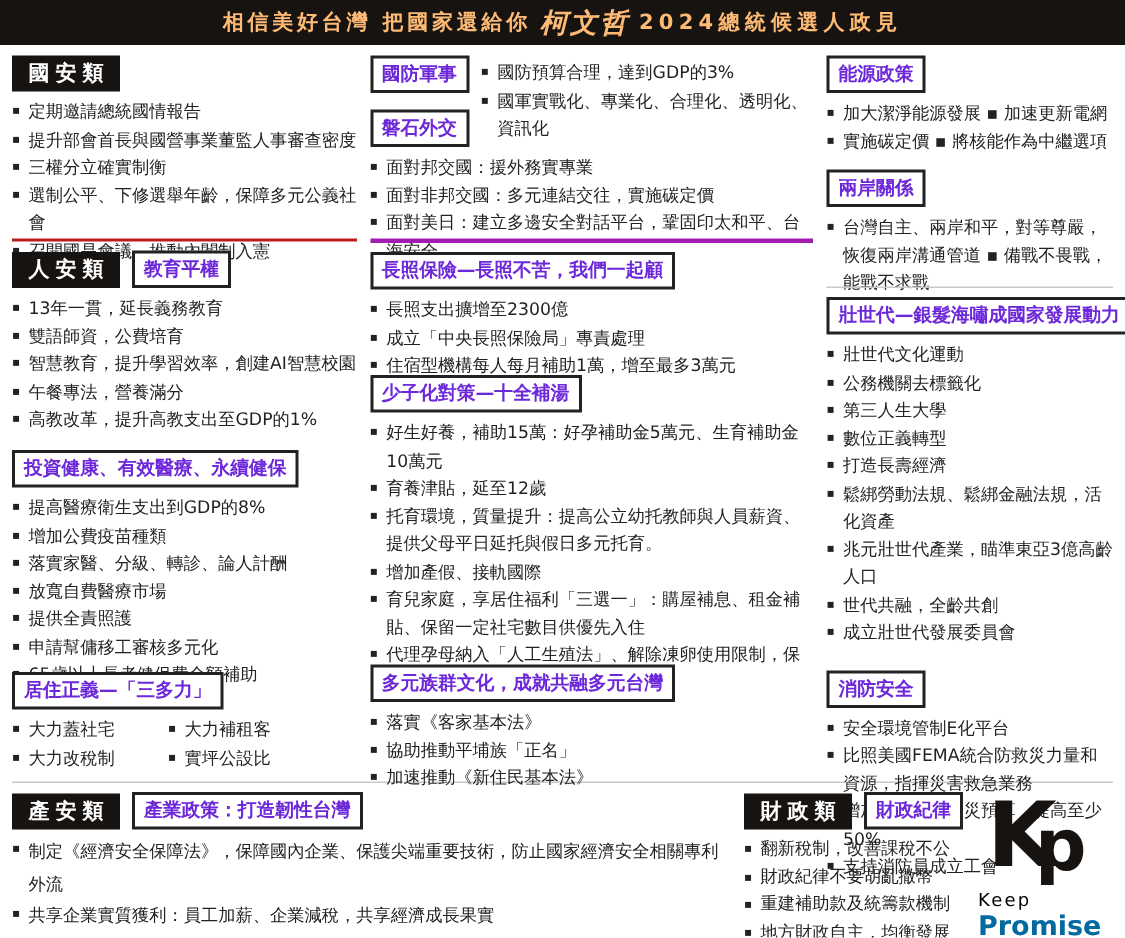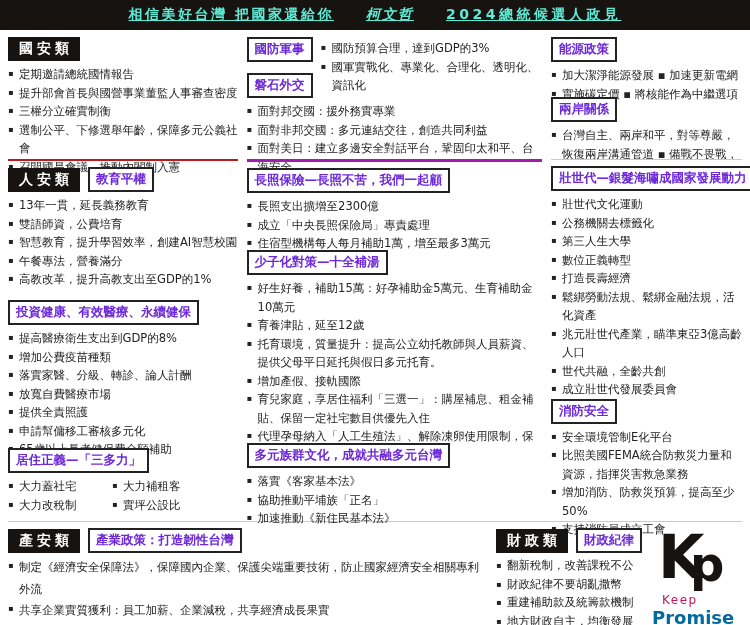--- a/index.html
+++ b/index.html
@@ -1,30 +1,30 @@
 <!DOCTYPE html>
 <html><head>
 <meta charset="utf-8">
 <style>
   html,body{margin:0;padding:0;background:#ffffff;}
   body{width:750px;height:625px;overflow:hidden;font-family:"DejaVu Sans","Liberation Sans",sans-serif;}
   .page{position:relative;width:750px;height:625px;background:#ffffff;}
 
   
-  .topbar{height:30px;background:#171310;color:#5eead4;display:flex;align-items:center;justify-content:center;text-decoration:underline;}
+  .topbar{height:30px;background:#171310;color:#fdba74;display:flex;align-items:center;justify-content:center;}
   .topbar .slogan{font-size:14px;font-weight:600;letter-spacing:2.5px;}
-  .topbar .candidate{font-family:"DejaVu Serif","Liberation Serif",serif;font-style:italic;font-weight:700;font-size:14px;letter-spacing:2px;margin:0 32px;}
+  .topbar .candidate{font-family:"DejaVu Serif","Liberation Serif",serif;font-style:italic;font-weight:700;font-size:18px;letter-spacing:2px;margin:0 6px;}
   .topbar .edition{font-size:14px;font-weight:600;letter-spacing:3.5px;}
 
   
   .main{display:flex;gap:9px;padding:7px 8px 0;height:486px;box-sizing:border-box;}
   .col{display:flex;flex-direction:column;}
   .col-left{width:230px;}
   .col-mid{width:296px;}
-  .col-right{width:191px;}
+  .col-right{width:191px;gap:16px;}
 
   .section{box-sizing:border-box;}
   .hrow{display:flex;gap:8px;align-items:flex-end;margin-bottom:4px;}
   .hbox{display:inline-block;font-weight:bold;white-space:nowrap;box-sizing:border-box;}
   .hbox.solid{background:#171310;color:#ffffff;font-size:14px;letter-spacing:4px;padding:3px 7px 3px 11px;}
   .hbox.outline{border:2px solid #222222;color:#6d28d9;background:#ffffff;font-size:12.5px;padding:2px 6px;}
 
   .items{list-style:none;margin:1px 0 0;padding:0;}
   .items li{display:flex;font-size:11.5px;line-height:18.5px;color:#222222;font-weight:500;}
   .items li .b{flex:0 0 11px;font-size:8px;line-height:18.5px;color:#222222;}
@@ -52,21 +52,21 @@
   .bottom-right{flex:1;display:flex;gap:2px;}
   .fiscal-wrap{flex:1;}
   [data-name="section-chanan"] .items li{line-height:21.5px;}
   [data-name="section-caizheng"] .items li{line-height:17px;}
 
   
   .logo{width:92px;display:flex;flex-direction:column;align-items:flex-start;padding-top:2px;}
   .kp-mono{position:relative;width:72px;height:60px;margin-left:8px;color:#171310;}
   .kp-k{position:absolute;left:0;top:-8px;font-weight:900;font-size:60px;letter-spacing:-3px;}
   .kp-p{position:absolute;left:32px;top:6px;font-weight:900;font-size:48px;}
-  .logo-keep{font-size:12px;color:#be185d;letter-spacing:1.5px;margin-top:3px;margin-left:12px;}
+  .logo-keep{font-size:12px;color:#000000;letter-spacing:1.5px;margin-top:3px;margin-left:2px;}
   .logo-promise{font-size:18px;font-weight:700;color:#0369a1;margin-left:2px;}
 </style>
 </head>
 <body>
 
 <div class="page" data-name="policy-poster">
 
   <div class="topbar" data-name="top-banner">
     <span class="slogan" data-name="banner-slogan">相信美好台灣 把國家還給你</span>
     <span class="candidate" data-name="candidate-signature">柯文哲</span>
@@ -209,21 +209,21 @@
           <div class="hrow" data-name="panshi-header-row">
             <span class="hbox outline" data-name="panshi-header-0">磐石外交</span>
           </div>
           <ul class="items" data-name="panshi-items">
             <li data-name="list-item">
               <span class="b" data-name="bullet-icon">▪</span>
               <span class="t" data-name="item-text">面對邦交國：援外務實專業</span>
             </li>
             <li data-name="list-item">
               <span class="b" data-name="bullet-icon">▪</span>
-              <span class="t" data-name="item-text">面對非邦交國：多元連結交往，創造共同利益</span>
+              <span class="t" data-name="item-text">面對非邦交國：多元連結交往，實施碳定價</span>
             </li>
             <li data-name="list-item">
               <span class="b" data-name="bullet-icon">▪</span>
               <span class="t" data-name="item-text">面對美日：建立多邊安全對話平台，鞏固印太和平、台海安全</span>
             </li>
           </ul>
         </div>
         <div class="section" data-name="section-changzhao">
           <div class="hrow" data-name="changzhao-header-row">
             <span class="hbox outline" data-name="changzhao-header-0">長照保險—長照不苦，我們一起顧</span>

